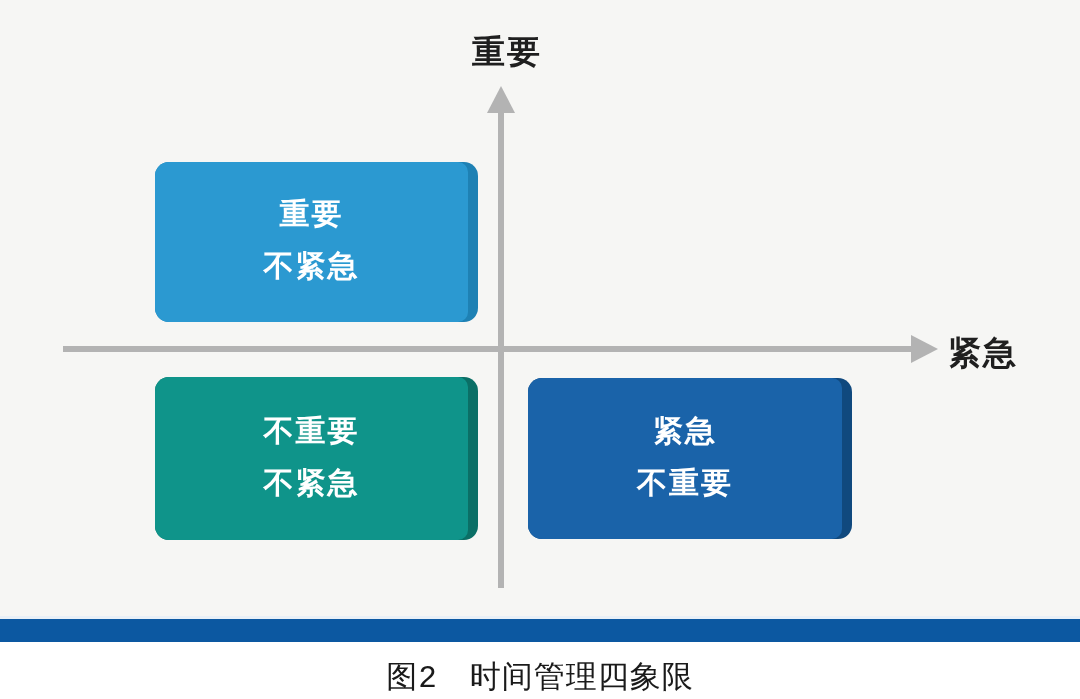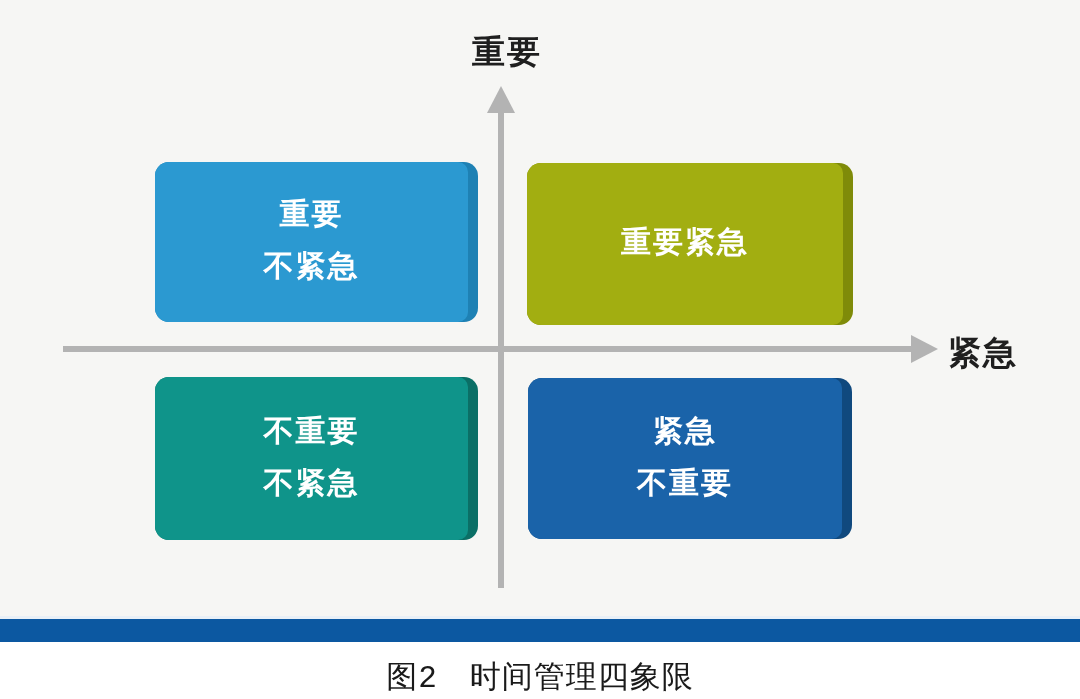--- a/index.html
+++ b/index.html
@@ -90,25 +90,20 @@
   <div class="arrowhead arrow-right"></div>
   <div class="axis-label label-x">紧急</div>
 
   <div class="quadrant q-tl" style="background-color: rgb(30, 129, 180);">
     <div class="face" style="background-color: rgb(43, 153, 209);">
       <div class="q-label">重要
 不紧急</div>
     </div>
   </div>
 
-  <div class="quadrant q-tr" style="background-color: rgb(127, 139, 9);">
-    <div class="face" style="background-color: rgb(162, 174, 17);">
-      <div class="q-label">重要紧急</div>
-    </div>
-  </div>
 
   <div class="quadrant q-bl" style="background-color: rgb(11, 111, 102);">
     <div class="face" style="background-color: rgb(15, 148, 138);">
       <div class="q-label">不重要
 不紧急</div>
     </div>
   </div>
 
   <div class="quadrant q-br" style="background-color: rgb(16, 73, 126);">
     <div class="face" style="background-color: rgb(26, 99, 169);">

